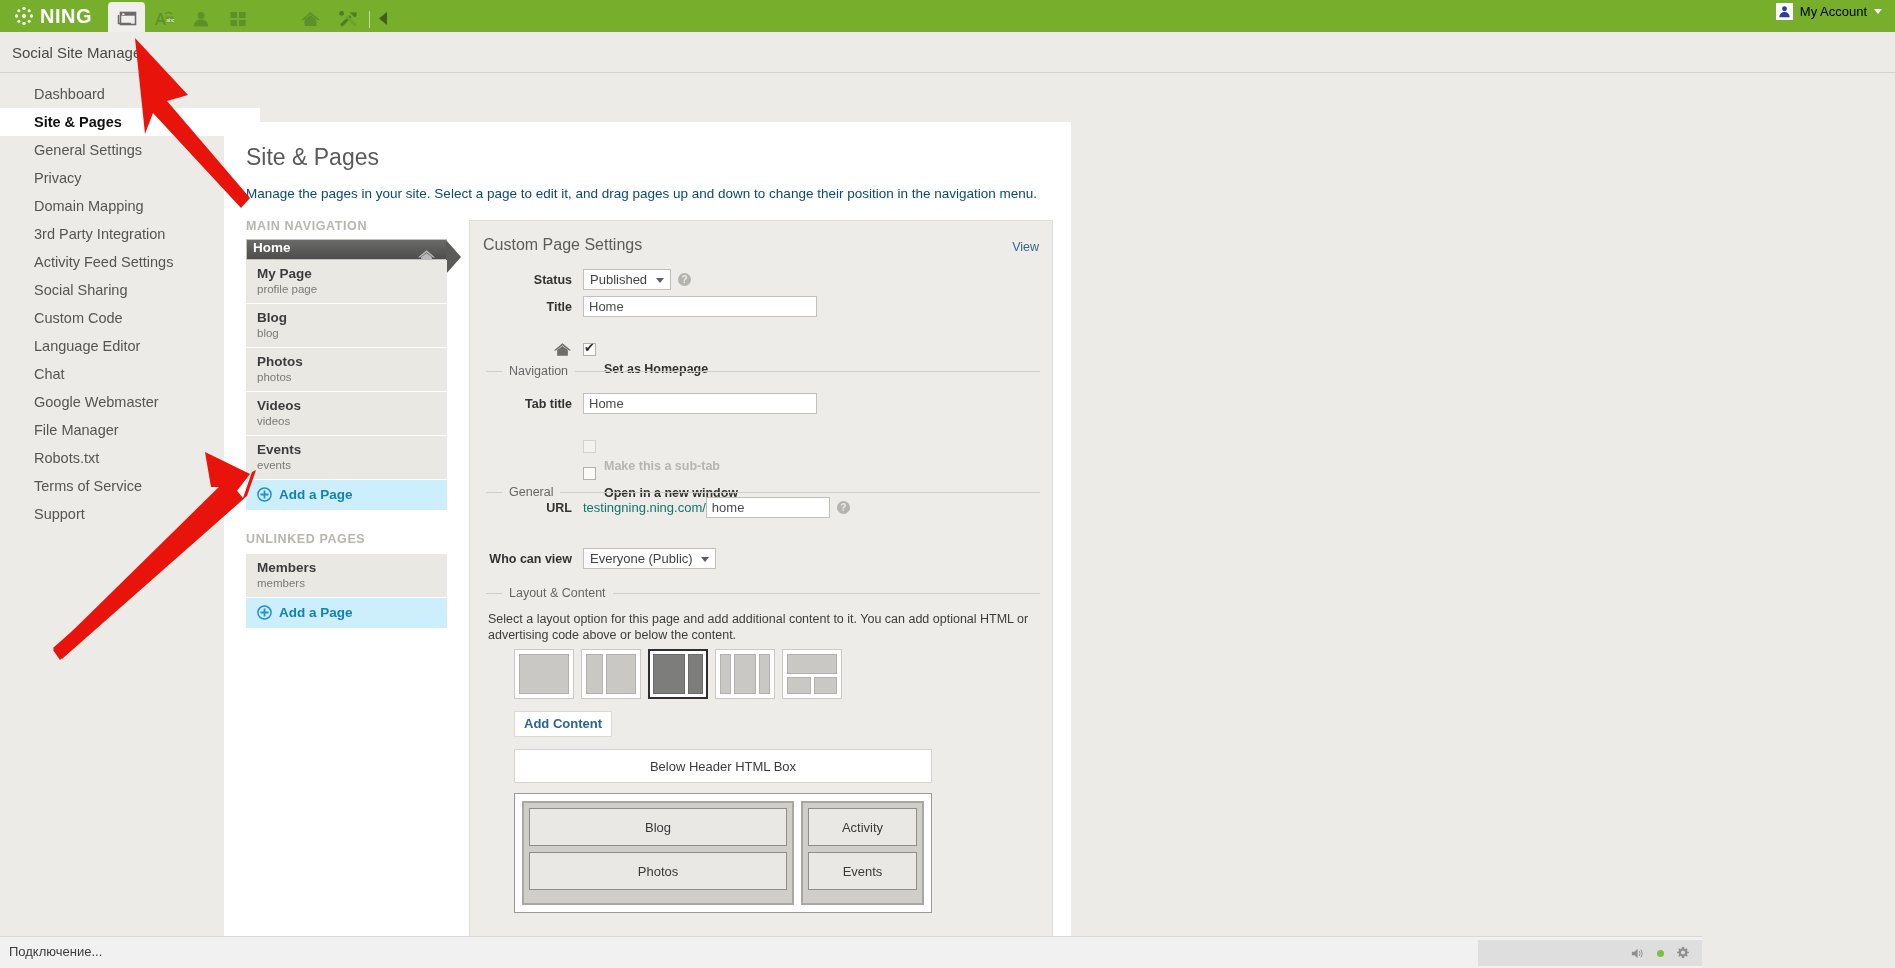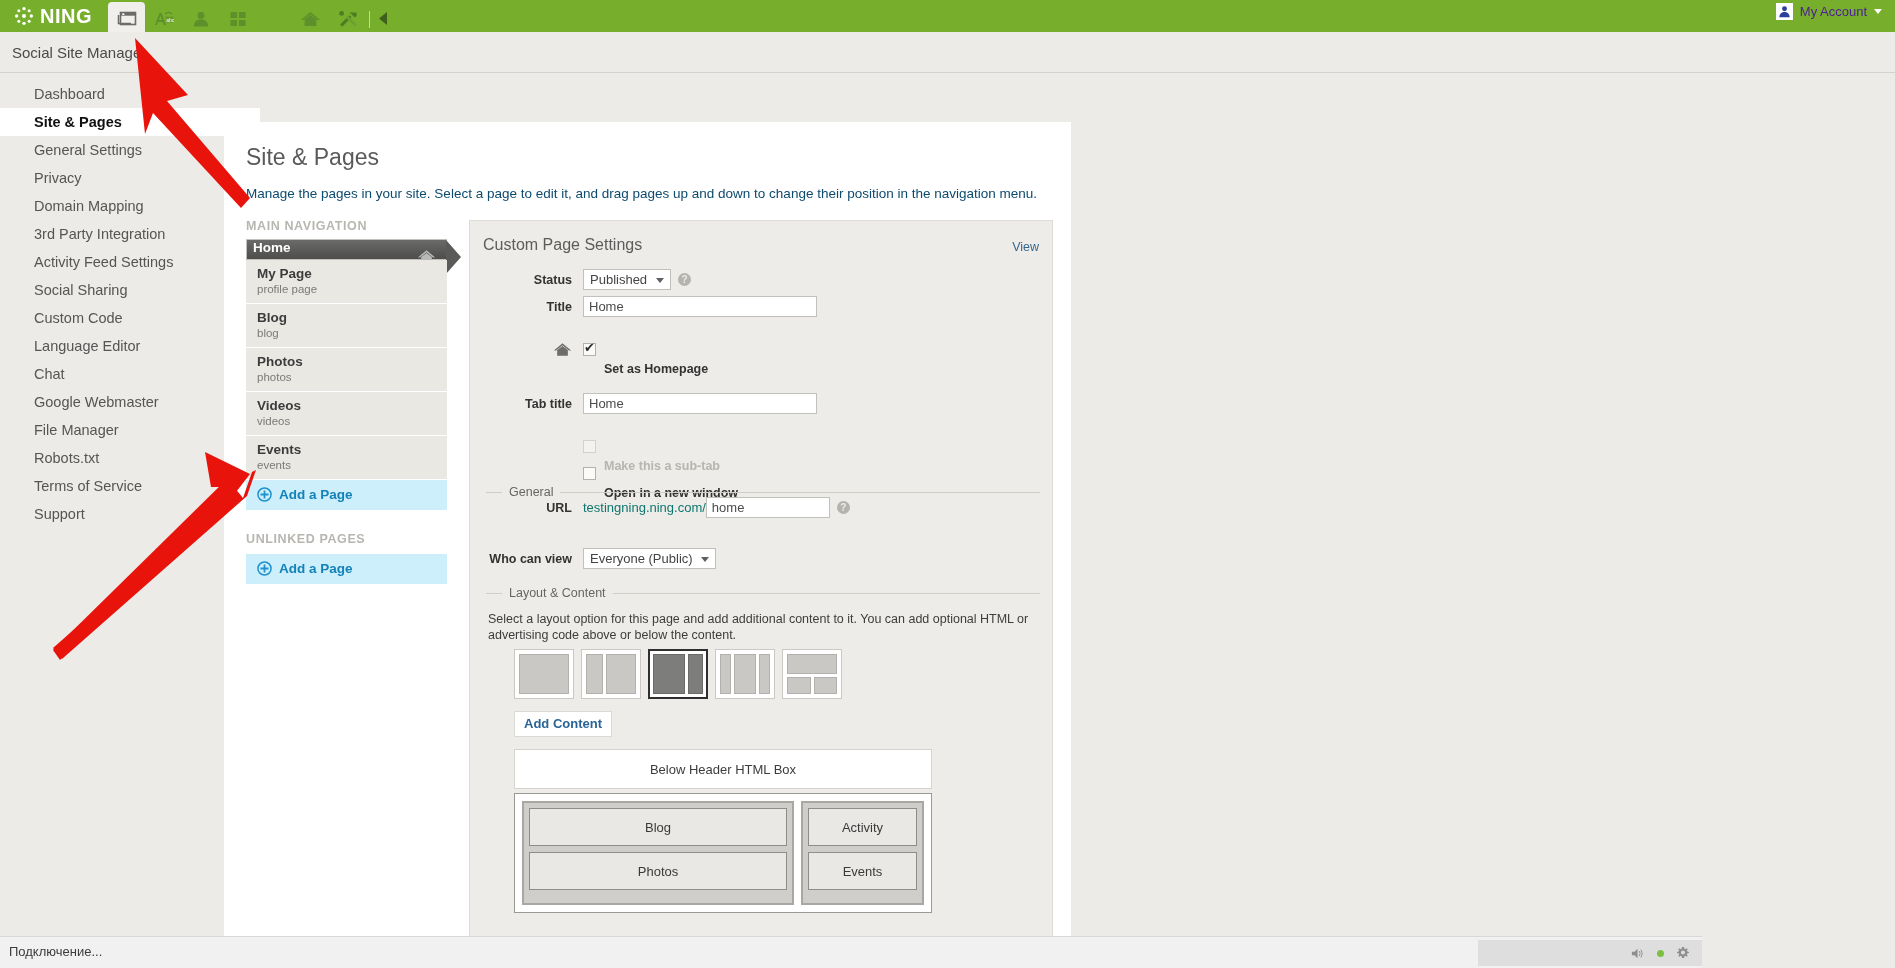--- a/index.html
+++ b/index.html
@@ -46,21 +46,21 @@
   .tool-tab svg { display: block; }
   .topbar-spacer { width: 36px; }
   .topbar-divider {
     width: 1px; height: 17px; background: #d8ead0; opacity: .75;
     margin: 0 5px 4px 3px;
   }
   .collapse-arrow { display:flex; align-items:center; height:27px; padding: 0 4px; cursor: pointer;}
   .account {
     position: absolute; right: 13px; top: 3px;
     display: flex; align-items: center; gap: 7px;
-    color: #4c1d95; font-size: 13px;
+    color: #000000; font-size: 13px;
     cursor: pointer;
   }
   .account .av {
     width: 17px; height: 17px; background: #ffffff;
     display:flex; align-items:center; justify-content:center;
   }
   .caret-down-w {
     width: 0; height: 0;
     border-left: 4px solid transparent; border-right: 4px solid transparent;
     border-top: 5px solid #ffffff;
@@ -246,21 +246,21 @@
 
   .addcontent {
     position: absolute; left: 62px; top: 634px;
     background: #ffffff; border: 1px solid #dbd9d3;
     padding: 4px 9px 5px;
     font-size: 13px; font-weight: bold; color: #2a6496;
     cursor: pointer;
   }
   .htmlbox {
     position: absolute; left: 62px; top: 672px;
-    width: 418px; height: 40px;
+    width: 418px; height: 34px;
     background: #ffffff; border: 1px solid #d5d3cd;
     display: flex; align-items: center; justify-content: center;
     font-size: 13px; color: #3c3c3c;
     cursor: pointer;
   }
   .layoutzone {
     position: absolute; left: 62px; top: 715px;
     width: 418px; height: 120px;
     background: #ffffff; border: 1px solid #9b9993;
     padding: 7px;
@@ -455,20 +455,24 @@
             <svg width="15" height="15" viewBox="0 0 16 16">
               <circle cx="8" cy="8" r="7" fill="none" stroke="#1f92cf" stroke-width="1.6"></circle>
               <path d="M8 3.7 L8 12.3 M3.7 8 L12.3 8" stroke="#1f92cf" stroke-width="1.9"></path>
             </svg>
             <span class="lbl">Add a Page</span>
           </div>
         </div>
 
       <div class="sect-label" id="unlinked-label-pos" style="left: 22px; top: 410px;">UNLINKED PAGES</div>
       <div class="pagelist" id="unlinked-pages" style="top: 432px;">
+          <div class="page-row">
+            <div class="pname">Members</div>
+            <div class="ptype">members</div>
+          </div>
           <div class="addpage">
             <svg width="15" height="15" viewBox="0 0 16 16">
               <circle cx="8" cy="8" r="7" fill="none" stroke="#1f92cf" stroke-width="1.6"></circle>
               <path d="M8 3.7 L8 12.3 M3.7 8 L12.3 8" stroke="#1f92cf" stroke-width="1.9"></path>
             </svg>
             <span class="lbl">Add a Page</span>
           </div>
         </div>
 
       <div class="settings">
@@ -494,20 +498,25 @@
           <div class="frm-lbl" style="display:flex; justify-content:flex-end; align-items:center;">
             <svg width="19" height="17" viewBox="0 0 21 18">
               <path d="M10.5 2 L20 10 L17.6 10 L10.5 4.2 L3.4 10 L1 10 Z" fill="#6e6d69"></path>
               <path d="M4.6 9.6 L10.5 5 L16.4 9.6 L16.4 16 L4.6 16 Z" fill="#6e6d69"></path>
             </svg>
           </div>
           <span class="cbx on"></span>
           <span class="cb-lbl">Set as Homepage</span>
         </div>
 
+        <div class="fieldset" style="top:143px;">
+          <span class="fs-dash"></span>
+          <span class="fs-name">Navigation</span>
+          <span class="fs-line"></span>
+        </div>
 
         <div class="frm-row" style="left:0; top:172px;">
           <div class="frm-lbl">Tab title</div>
           <input class="txt" style="width: 234px;" value="Home">
         </div>
 
         <div class="frm-row" style="left:0; top:199px;">
           <div class="frm-lbl"></div>
           <span class="cbx" style="opacity:.45; cursor:default;"></span>
           <span class="cb-lbl dim">Make this a sub-tab</span>

